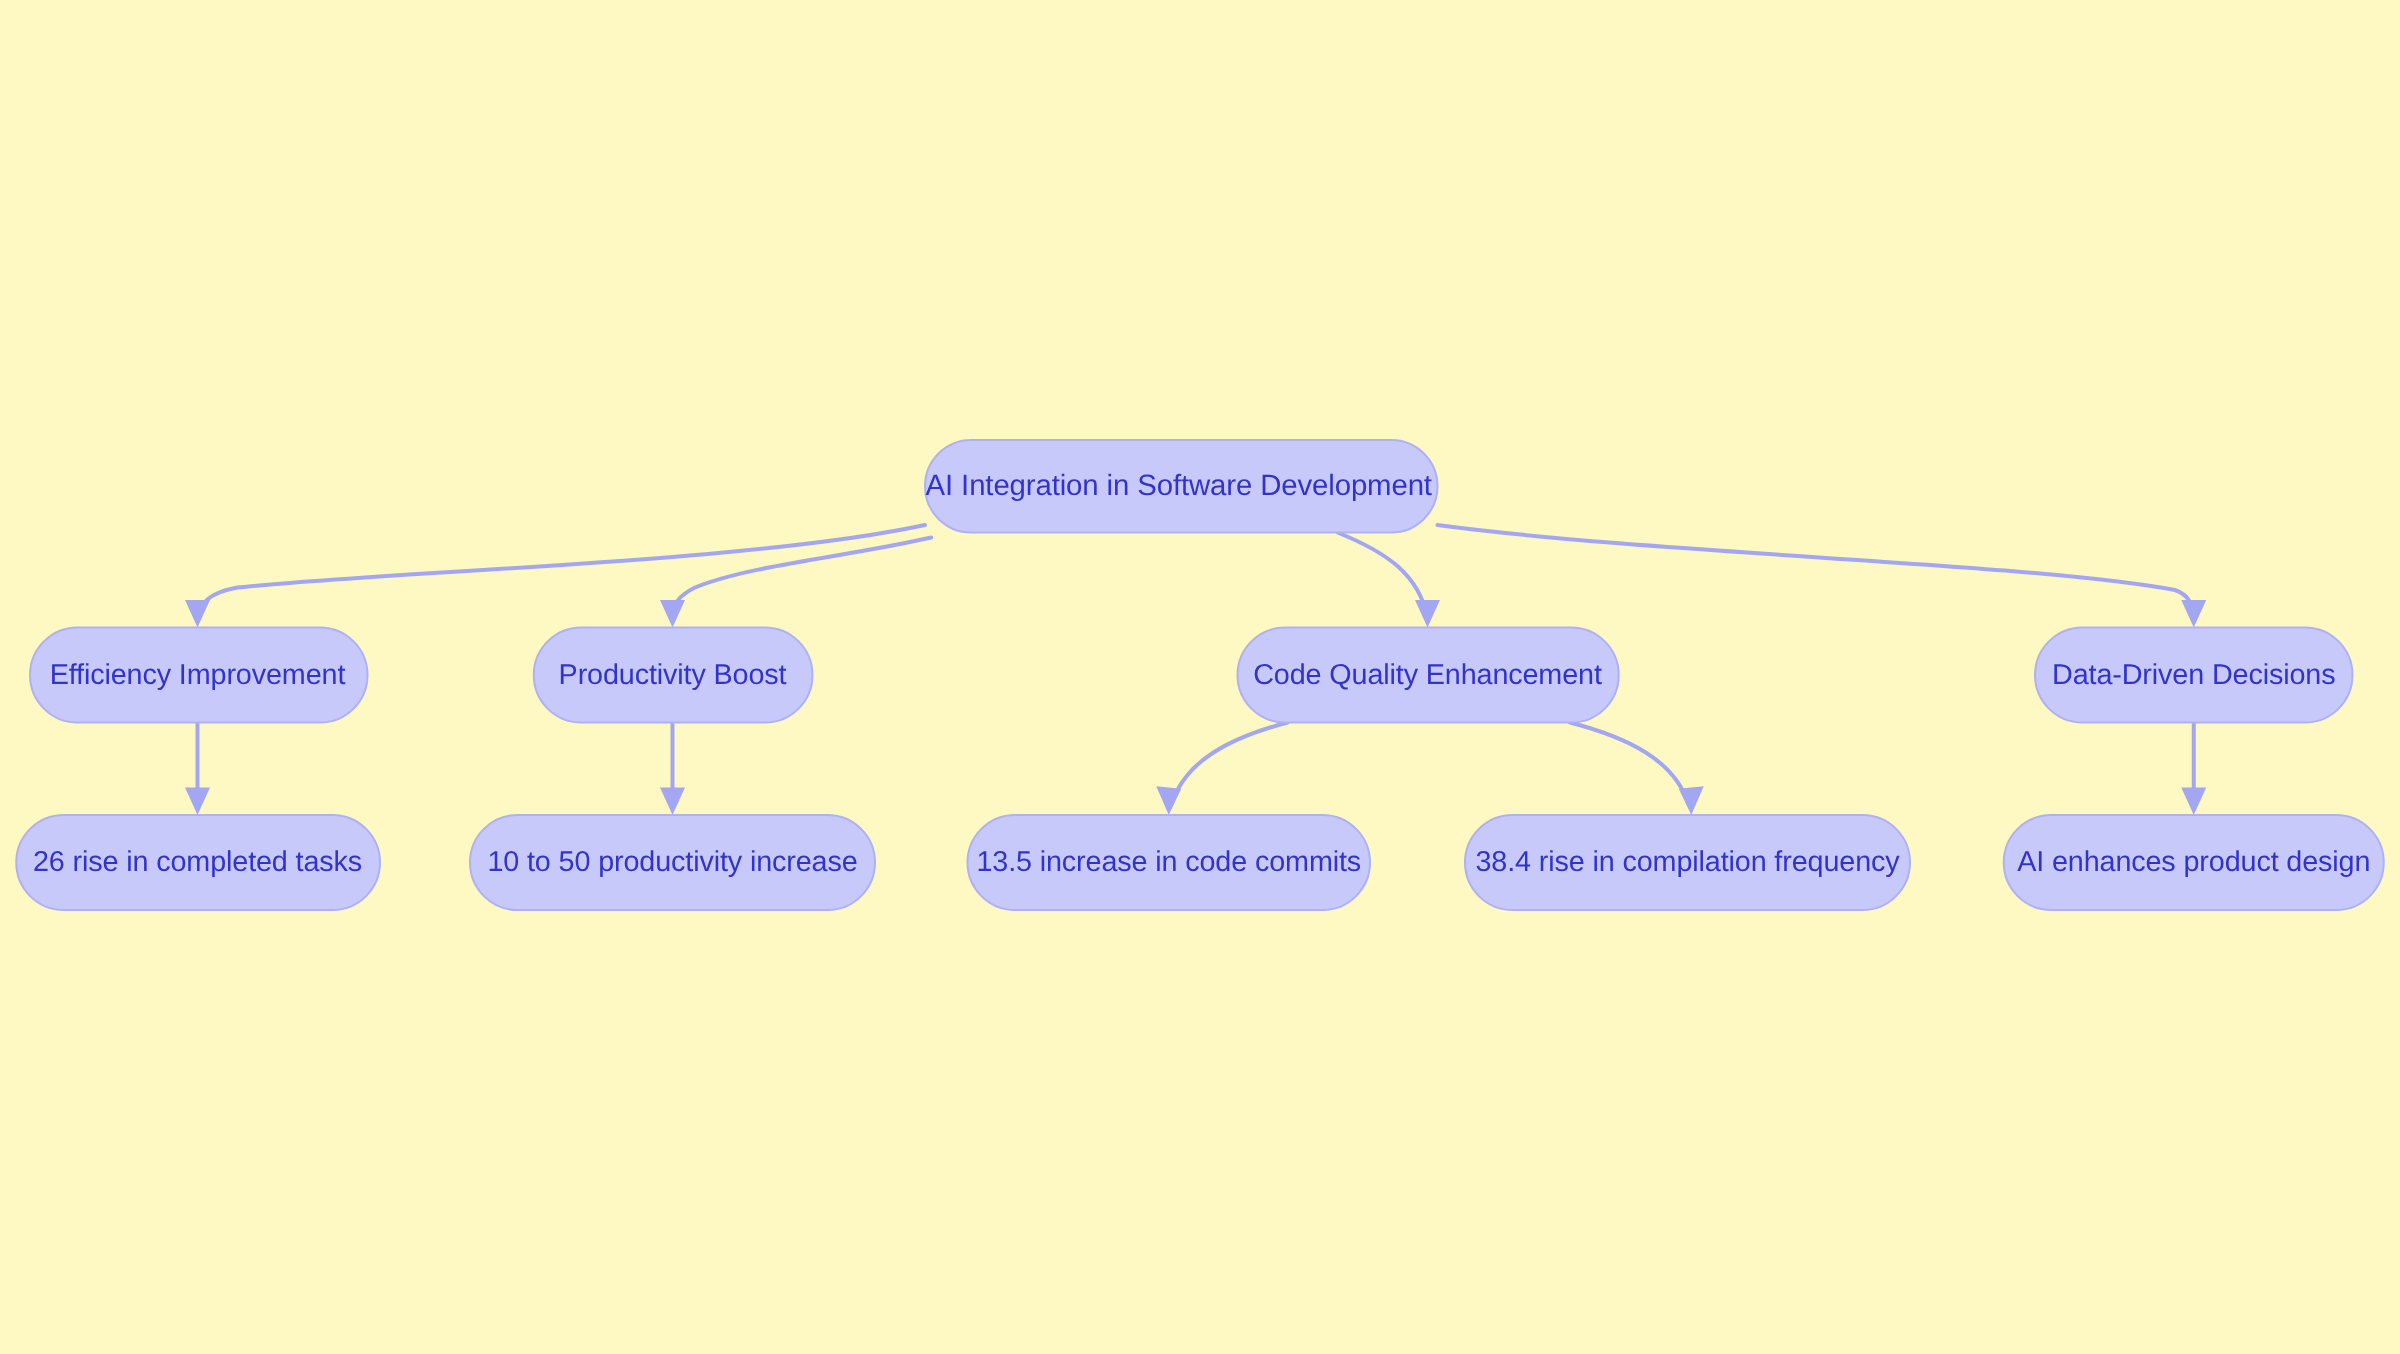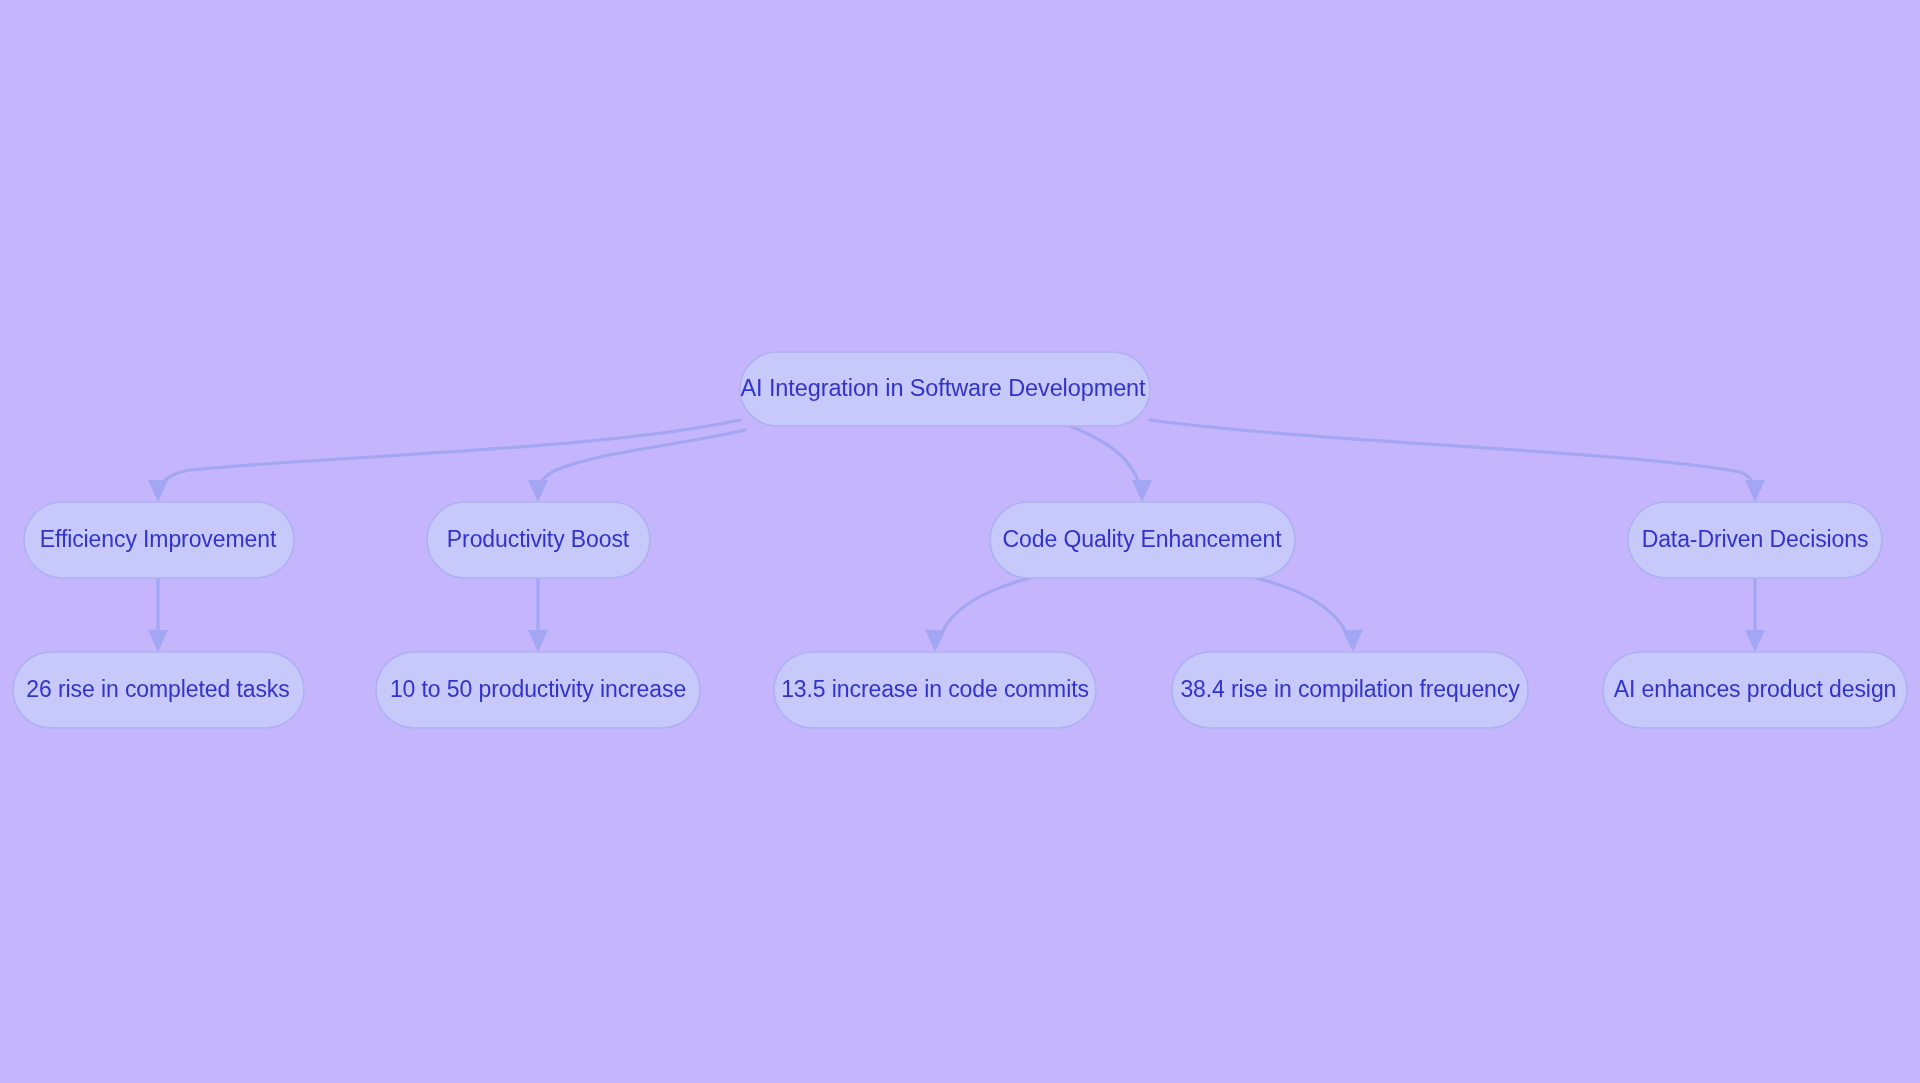--- a/index.html
+++ b/index.html
@@ -10,21 +10,21 @@
   body {
     width: 1920px;
     height: 1083px;
     overflow: hidden;
     font-family: "Liberation Sans", sans-serif;
   }
   #flowchart-root {
     position: relative;
     width: 1920px;
     height: 1083px;
-    background: #c4b5fd;
+    background: #fef9c3;
   }
   #flow-svg {
     position: absolute;
     inset: 0;
     width: 1920px;
     height: 1083px;
     display: block;
   }
   .edge-path {
     fill: none;

